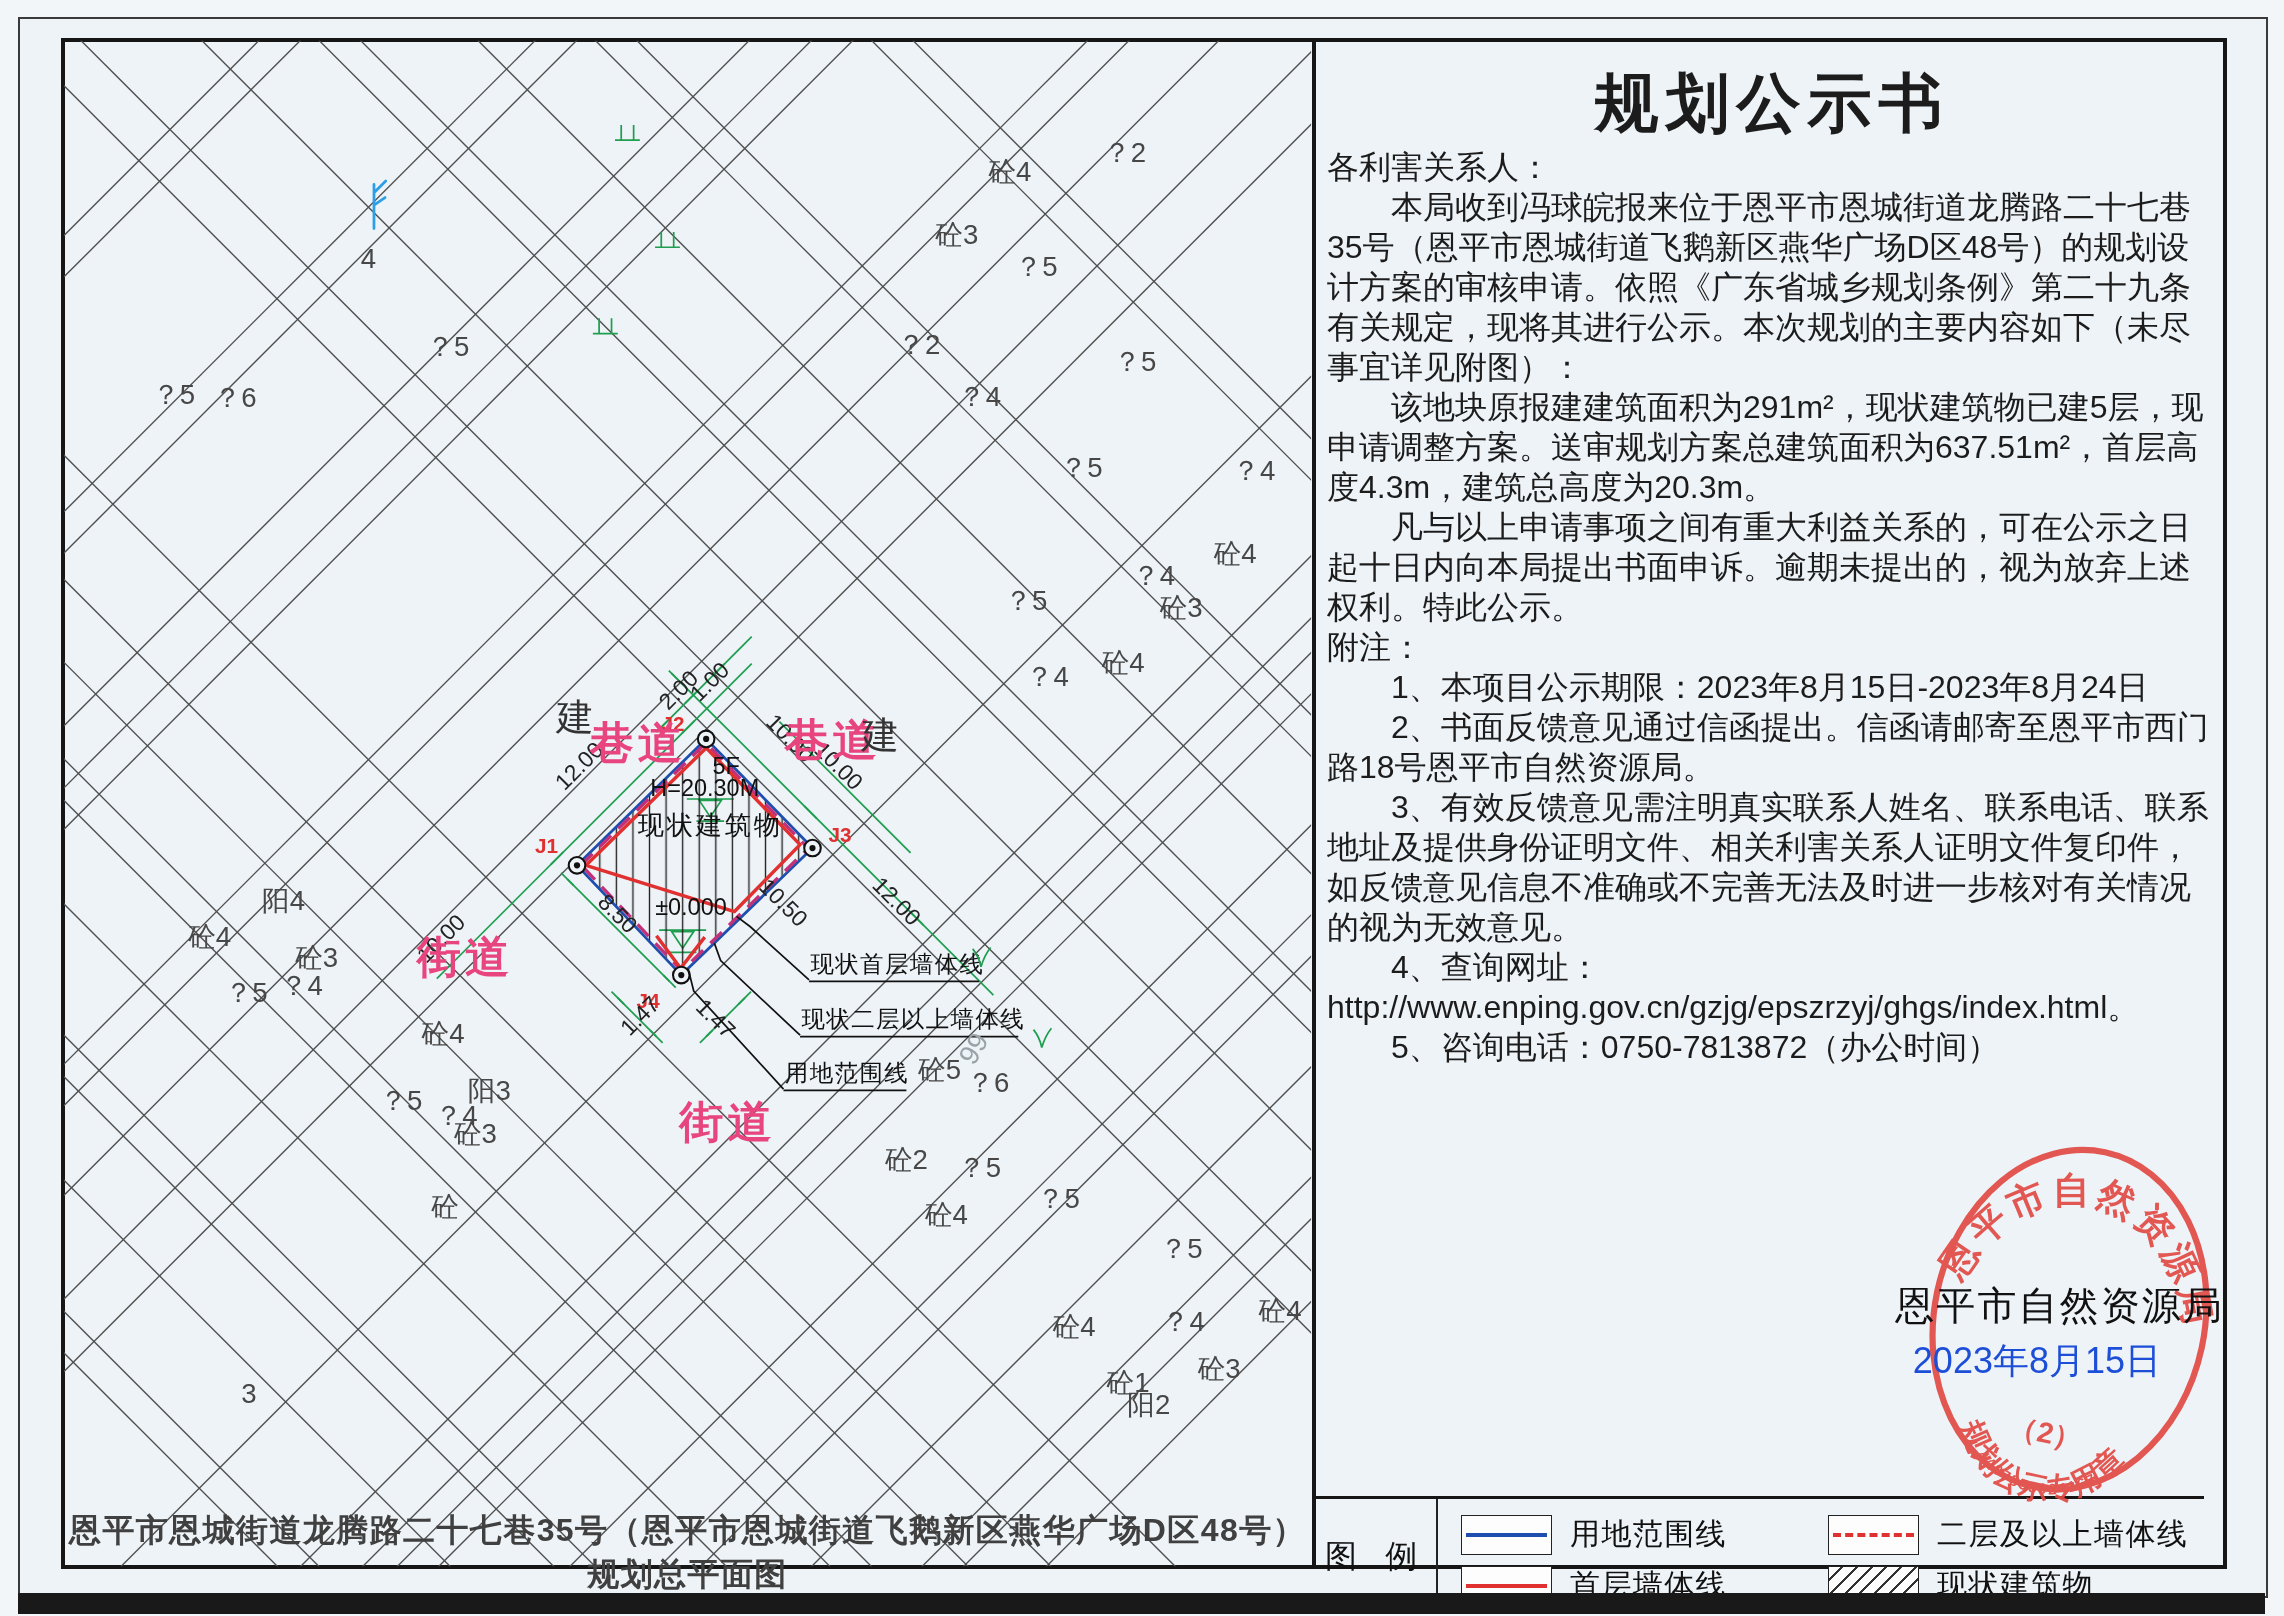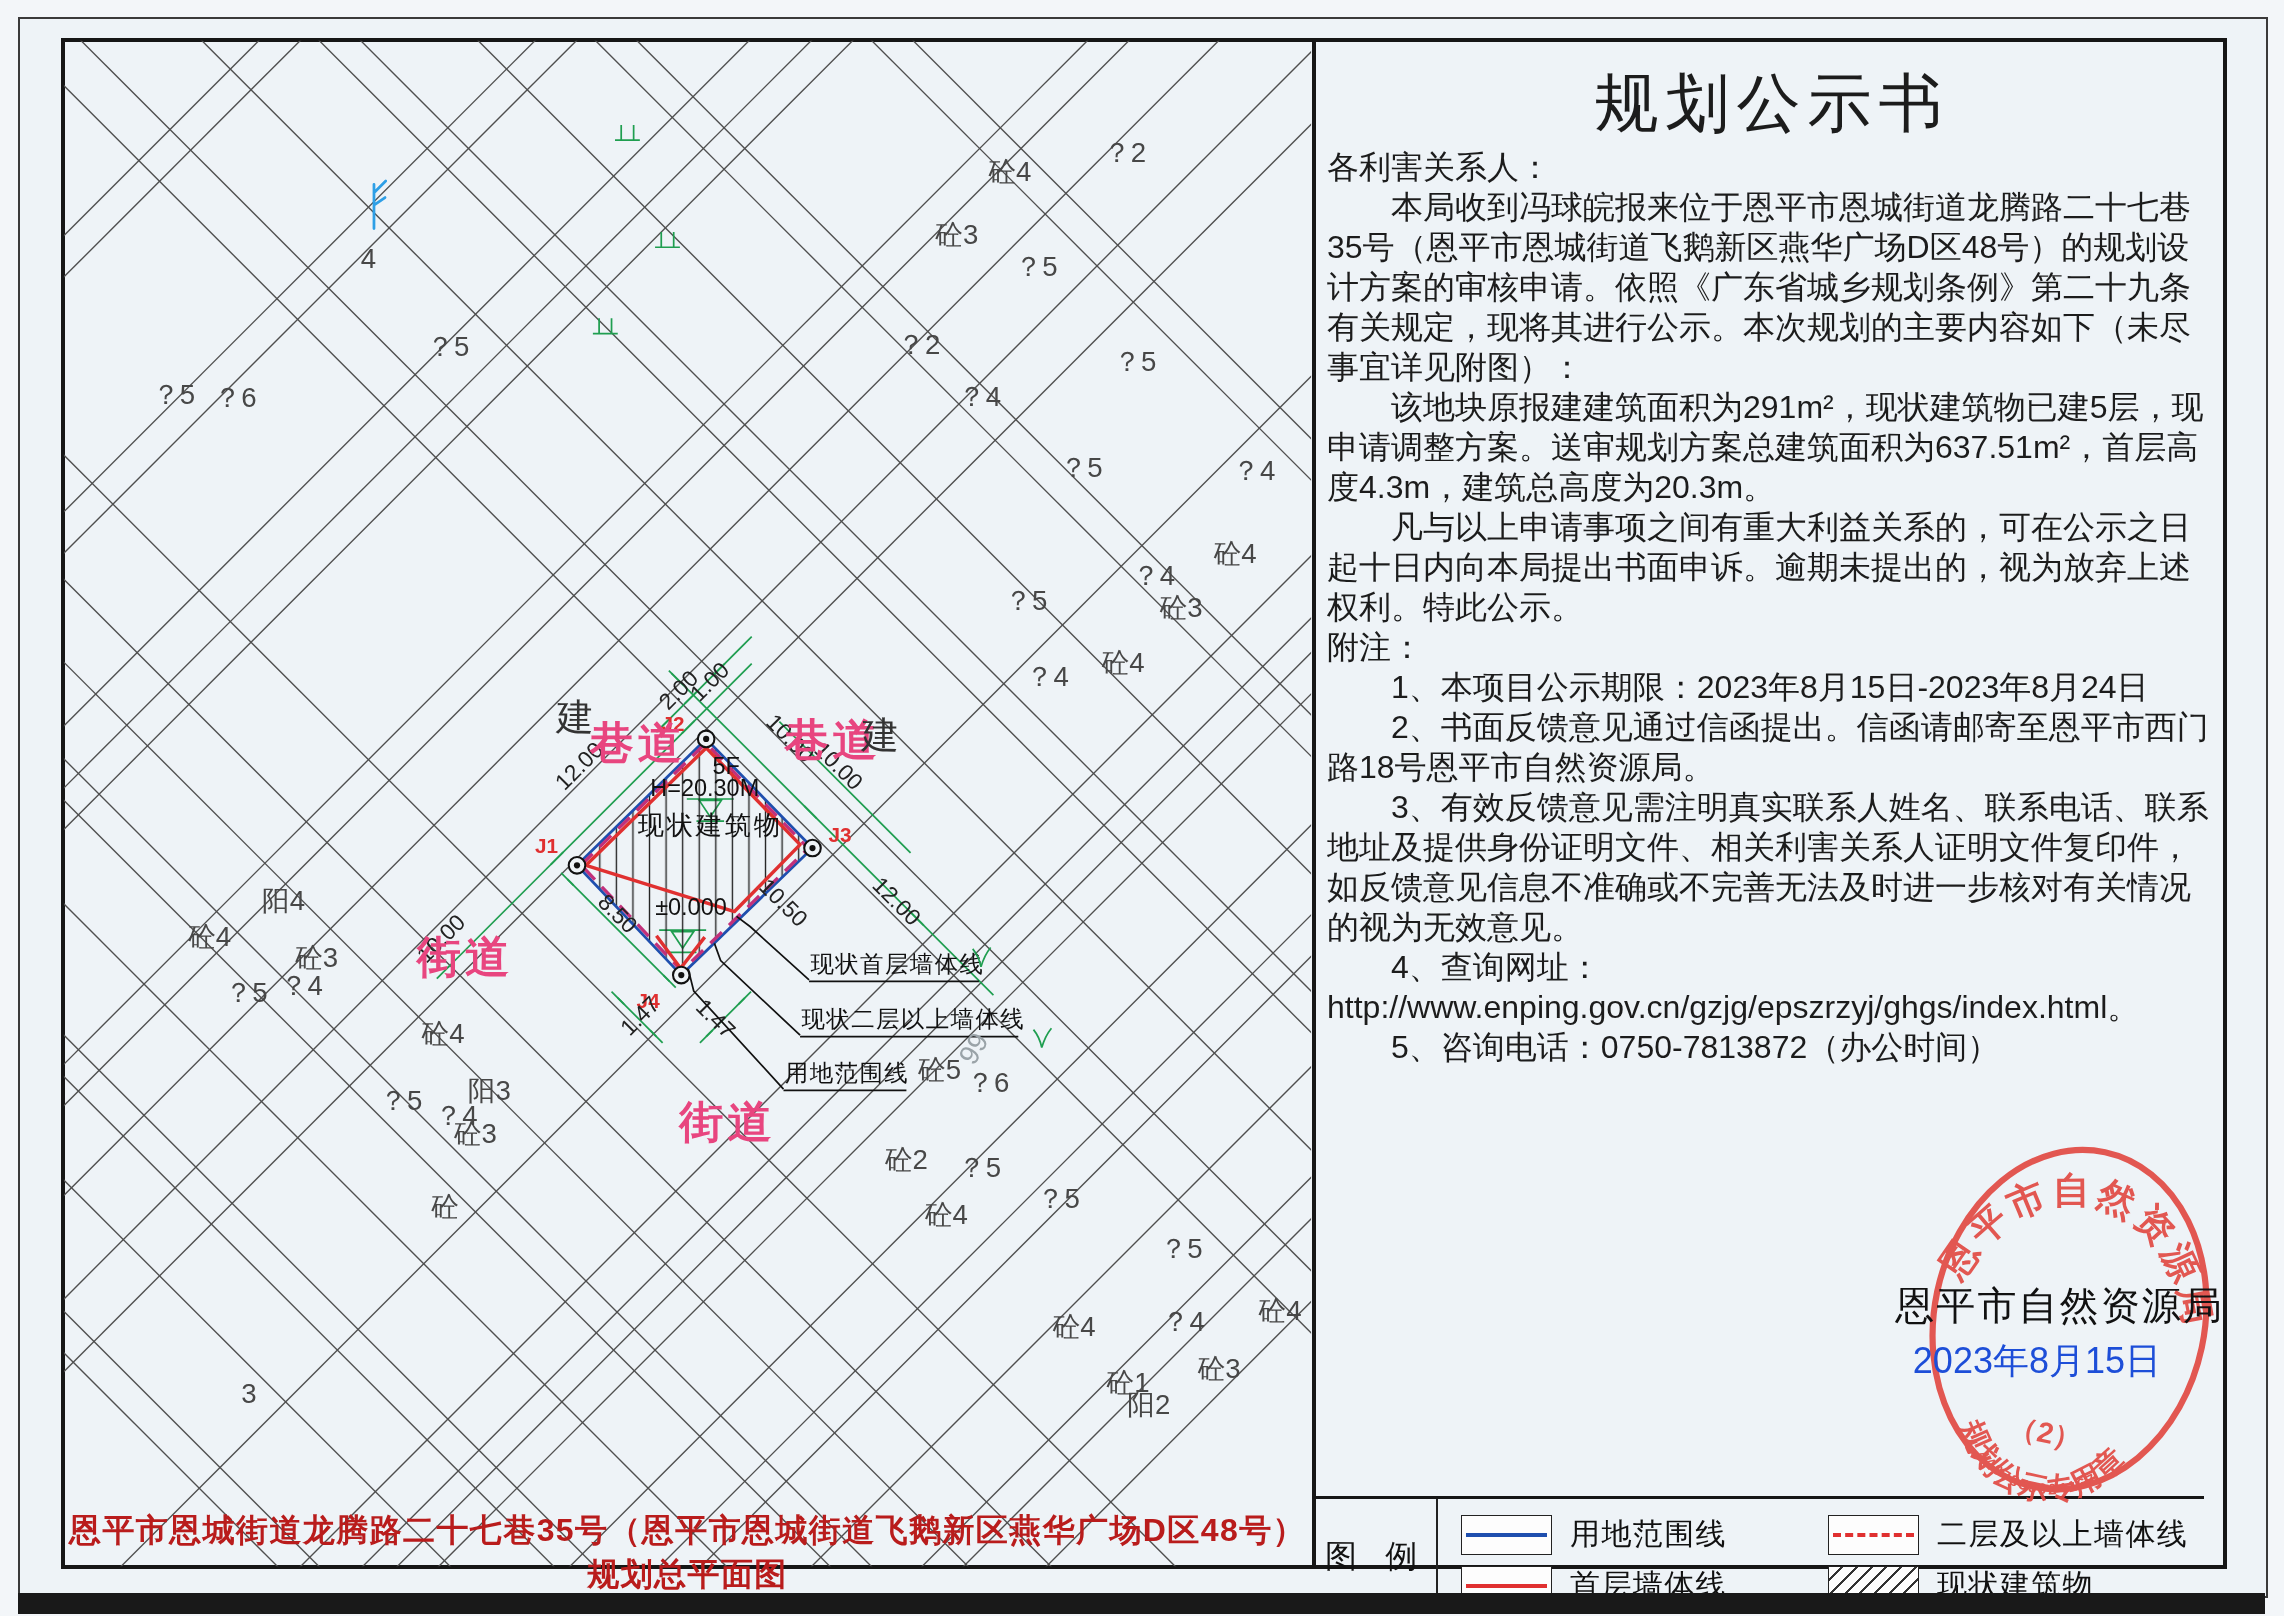--- a/index.html
+++ b/index.html
@@ -27,25 +27,25 @@
   .t-ghost{font-size:40px;fill:#9aa3a8;}
   .t-dim{font-size:33px;fill:#222;}
   .t-street{font-size:64px;fill:#e8457f;font-weight:700;letter-spacing:6px;}
   .t-jian{font-size:54px;fill:#333;}
   .t-plot{font-size:38px;fill:#111;letter-spacing:4px;}
   .t-small{font-size:34px;fill:#111;}
   .t-j{font-size:30px;fill:#e03030;font-weight:700;}
   .t-callout{font-size:34px;fill:#111;letter-spacing:2px;}
   .callout-ln{stroke:#111;stroke-width:2.5;fill:none;}
   .map-caption{position:absolute;left:61px;top:1509px;width:1253px;text-align:center;
-               font-size:32px;font-weight:600;color:#b91c1c;letter-spacing:1.4px;}
+               font-size:32px;font-weight:600;color:#404040;letter-spacing:1.4px;}
 
   
   .panel{position:absolute;left:1327px;top:52px;width:890px;}
-  .doc-title{text-align:center;font-size:64px;font-weight:400;letter-spacing:7px;margin-top:8.3px;}
+  .doc-title{text-align:center;font-size:64px;font-weight:700;letter-spacing:7px;margin-top:8.3px;}
   .doc-no{text-align:center;font-size:35px;margin-top:8.3px;letter-spacing:1.4px;}
   .body-text{font-size:32px;line-height:40px;}
   .body-text p{margin:0;text-indent:2em;}
   .body-text p.no-indent{text-indent:0;}
   .body-text p.url{text-indent:0;word-break:break-all;max-width:815px;}
   .sig-org{position:absolute;left:1823px;top:1279px;width:401px;text-align:right;
            font-size:39px;color:#111;z-index:3;letter-spacing:2.1px;}
   .sig-date{position:absolute;left:1823px;top:1337px;width:338px;text-align:right;
             font-size:36px;color:#1d4ed8;z-index:3;}
   #stamp-svg{position:absolute;left:1906px;top:1133px;z-index:2;opacity:0.92;}

